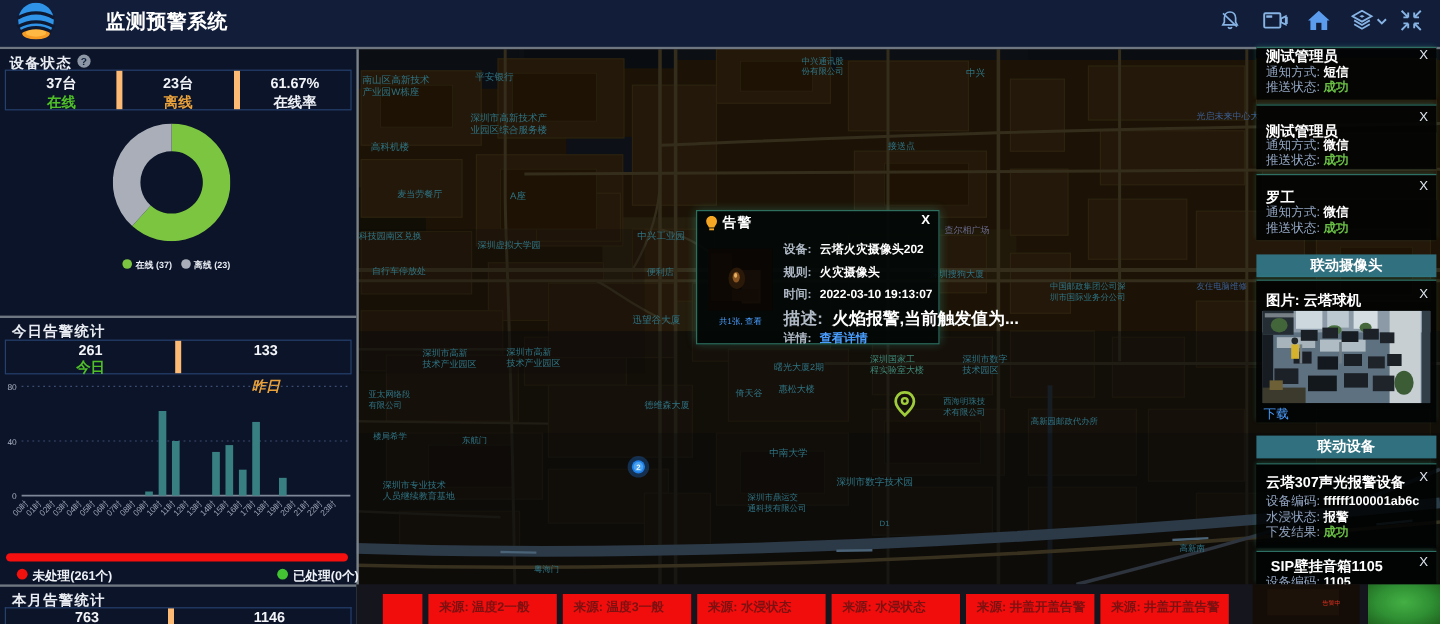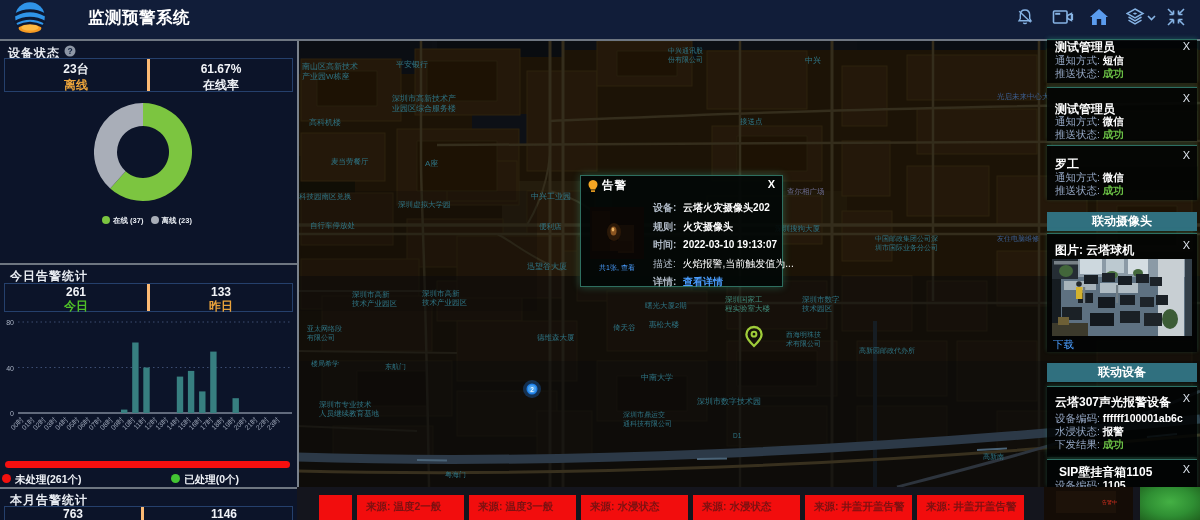--- a/index.html
+++ b/index.html
@@ -7,21 +7,21 @@
 .abs{position:absolute;}
 #stage{position:relative;width:1200px;height:520px;}
 #hdr{left:0;top:0;width:1200px;height:39px;background:#111d39;}
 #hdr-line{left:0;top:39px;width:1200px;height:2px;background:#6e7681;}
 #title{left:88px;top:7px;font-size:16.5px;font-weight:bold;color:#fff;letter-spacing:0.5px;}
 .hicon{top:8px;}
 #lpanel{left:0;top:41px;width:297px;height:479px;background:#0c1429;}
 #vline{left:297px;top:41px;width:2px;height:479px;background:#7a828c;}
 .sechead{font-size:12px;font-weight:bold;color:#e8ecf2;letter-spacing:1px;}
 .statbox{border:1px solid #25406c;display:flex;}
-.statcell{flex:1;text-align:center;border-left:3px solid #fdba74;padding-top:3px;}
+.statcell{flex:1;text-align:center;border-left:5px solid #fdba74;padding-top:3px;}
 .statcell:first-child{border-left:none;}
 .statnum{font-size:12px;font-weight:bold;color:#f2f4f8;line-height:14px;}
 .statlab{font-size:12px;font-weight:bold;line-height:14px;margin-top:2px;}
 .green{color:#4fc028;}
 .orange{color:#e9a23b;}
 .white{color:#eef1f6;}
 .divider{left:0;width:297px;height:2px;background:#6e7681;}
 .card{left:1047px;width:150px;background:rgba(1,4,3,0.87);border-top:1px solid #2d6f63;box-shadow:0 -1px 4px rgba(50,200,160,0.25);color:#fff;}
 .ctitle{font-size:12px;font-weight:bold;color:#fff;line-height:14px;white-space:nowrap;}
 .crow{font-size:10.5px;line-height:12px;color:#fff;white-space:nowrap;}
@@ -259,20 +259,24 @@
 
 <div class="abs sechead" style="left:8px;top:45px;">设备状态</div>
 
 <svg class="abs" style="left:64px;top:45px;" width="12" height="12" viewBox="0 0 12 12">
 <circle cx="6" cy="6" r="5.5" fill="#8d96a5"></circle>
 <text x="6" y="8.8" font-size="8.5" font-weight="bold" fill="#10203c" text-anchor="middle" font-family="Liberation Sans">?</text>
 </svg>
 
 <div class="abs statbox" style="left:4px;top:58px;width:289px;height:34px;">
 <div class="statcell">
+        <div class="statnum">37台</div>
+        <div class="statlab green">在线</div>
+      </div>
+<div class="statcell">
         <div class="statnum">23台</div>
         <div class="statlab orange">离线</div>
       </div>
 <div class="statcell">
         <div class="statnum">61.67%</div>
         <div class="statlab white">在线率</div>
       </div>
 </div>
 
 <svg class="abs" style="left:94px;top:103px;" width="98" height="98" viewBox="0 0 98 98">
@@ -289,21 +293,21 @@
 
 <div class="abs sechead" style="left:10px;top:268px;">今日告警统计</div>
 
 <div class="abs statbox" style="left:4px;top:283px;width:289px;height:29px;">
 <div class="statcell" style="padding-top:1px;">
         <div class="statnum">261</div>
         <div class="statlab green" style="margin-top:0;">今日</div>
       </div>
 <div class="statcell" style="padding-top:1px;">
         <div class="statnum">133</div>
-        <div class="statlab orange" style="margin-top:0;">昨日</div>
+        <div class="statlab orange" style="margin-top:16px;font-style:italic;">昨日</div>
       </div>
 </div>
 
 <svg class="abs" style="left:0px;top:314px;" width="297" height="132" viewBox="0 0 297 132">
 <line x1="18" y1="8" x2="292" y2="8" stroke="#3c4d72" stroke-width="1" stroke-dasharray="1.5,3"></line>
 <line x1="18" y1="53.5" x2="292" y2="53.5" stroke="#3c4d72" stroke-width="1" stroke-dasharray="1.5,3"></line>
 <line x1="18" y1="99" x2="292" y2="99" stroke="#7e8798" stroke-width="1.3"></line>
 <text x="14" y="11" font-size="7" fill="#aab3c4" text-anchor="end" font-family="Liberation Sans">80</text>
 <text x="14" y="56.5" font-size="7" fill="#aab3c4" text-anchor="end" font-family="Liberation Sans">40</text>
 <text x="14" y="102" font-size="7" fill="#aab3c4" text-anchor="end" font-family="Liberation Sans">0</text>
@@ -336,21 +340,21 @@
 <rect x="232.5" y="84.2" width="6.4" height="14.8" fill="#377f80"></rect>
 <text x="235.7" y="106" font-size="7" fill="#9aa3b5" text-anchor="end" font-family="Liberation Sans" transform="rotate(-45 235.7 106)">19时</text>
 <text x="246.9" y="106" font-size="7" fill="#9aa3b5" text-anchor="end" font-family="Liberation Sans" transform="rotate(-45 246.9 106)">20时</text>
 <text x="258.0" y="106" font-size="7" fill="#9aa3b5" text-anchor="end" font-family="Liberation Sans" transform="rotate(-45 258.0 106)">21时</text>
 <text x="269.2" y="106" font-size="7" fill="#9aa3b5" text-anchor="end" font-family="Liberation Sans" transform="rotate(-45 269.2 106)">22时</text>
 <text x="280.3" y="106" font-size="7" fill="#9aa3b5" text-anchor="end" font-family="Liberation Sans" transform="rotate(-45 280.3 106)">23时</text>
 </svg>
 
 <div class="abs" style="left:5px;top:461px;width:285px;height:7px;border-radius:4px;background:#f50f0f;"></div>
 
-<div class="abs" style="left:2px;top:473px;width:237px;height:12px;font-size:10.5px;font-weight:bold;color:#eef1f6;">
+<div class="abs" style="left:14px;top:473px;width:285px;height:12px;font-size:10.5px;font-weight:bold;color:#eef1f6;">
 <span style="display:inline-block;width:9px;height:9px;border-radius:50%;background:#f3110e;margin-right:4px;"></span>未处理(261个)
 <span style="float:right;"><span style="display:inline-block;width:9px;height:9px;border-radius:50%;background:#43c533;margin-right:4px;"></span>已处理(0个)</span>
 </div>
 
 <div class="abs divider" style="top:487px;"></div>
 
 <div class="abs sechead" style="left:10px;top:492px;">本月告警统计</div>
 
 <div class="abs statbox" style="left:4px;top:506px;width:289px;height:14px;border-bottom:none;">
 <div class="statcell" style="padding-top:0;">
@@ -375,21 +379,21 @@
         <rect x="2" y="4" width="18" height="40" fill="#0e0804"></rect>
         <ellipse cx="24" cy="25" rx="7" ry="9" fill="#2a1808"></ellipse>
         <ellipse cx="23.5" cy="24" rx="3" ry="4.5" fill="#8a5420"></ellipse>
         <ellipse cx="23" cy="22.5" rx="1.3" ry="2" fill="#e8b060"></ellipse>
         <rect x="20" y="34" width="22" height="10" fill="#120a05"></rect>
       </svg>
 <div style="position:absolute;left:6px;top:87px;width:60px;text-align:center;font-size:7px;color:#4a9eff;">共1张, 查看</div>
 <div style="position:absolute;left:72px;top:25px;font-size:10px;font-weight:bold;color:#aeb8c4;white-space:nowrap;">设备: <span style="color:#fff;margin-left:4px;">云塔火灾摄像头202</span></div>
 <div style="position:absolute;left:72px;top:43.5px;font-size:10px;font-weight:bold;color:#aeb8c4;white-space:nowrap;">规则: <span style="color:#fff;margin-left:4px;">火灾摄像头</span></div>
 <div style="position:absolute;left:72px;top:62px;font-size:10px;font-weight:bold;color:#aeb8c4;white-space:nowrap;">时间: <span style="color:#fff;margin-left:4px;margin-top:22px;">2022-03-10 19:13:07</span></div>
-<div style="position:absolute;left:72px;top:80.5px;font-size:10px;font-weight:normal;color:#aeb8c4;white-space:nowrap;">描述: <span style="color:#fff;margin-left:4px;">火焰报警,当前触发值为...</span></div>
+<div style="position:absolute;left:72px;top:80.5px;font-size:14px;font-weight:bold;color:#aeb8c4;white-space:nowrap;">描述: <span style="color:#fff;margin-left:4px;">火焰报警,当前触发值为...</span></div>
 <div style="position:absolute;left:72px;top:99px;font-size:10px;font-weight:bold;color:#aeb8c4;white-space:nowrap;">详情: <span style="color:#4a9eff;margin-left:4px;">查看详情</span></div>
 </div>
 
 <div class="abs card" style="top:39px;height:44px;">
 <div class="cx" style="top:1px;">X</div>
 <div class="ctitle" style="position:absolute;left:8px;top:0px;">测试管理员</div>
 <div class="crow" style="position:absolute;left:8px;top:14px;"><span class="clab">通知方式:</span> <span style="color:#fff;font-weight:bold;">短信</span></div>
 <div class="crow" style="position:absolute;left:8px;top:27px;"><span class="clab">推送状态:</span> <span style="color:#6abf45;font-weight:bold;">成功</span></div>
 </div>
 

